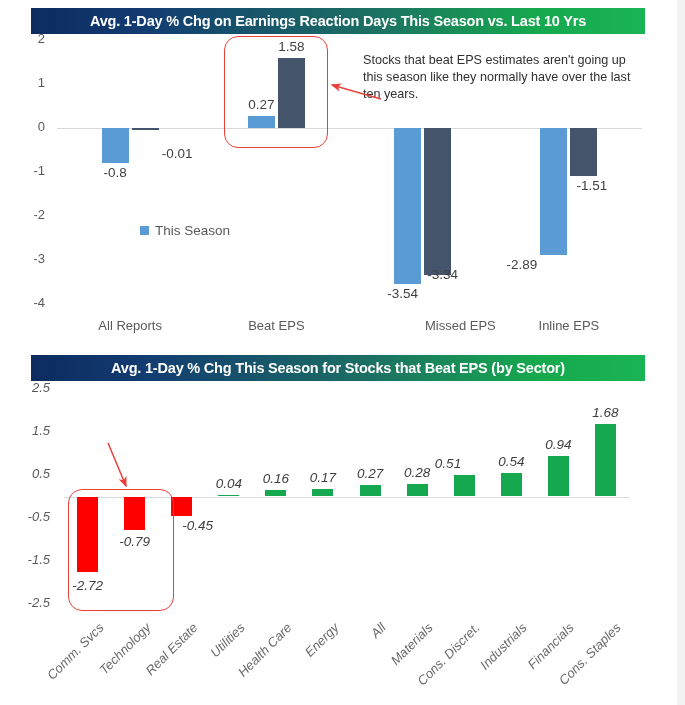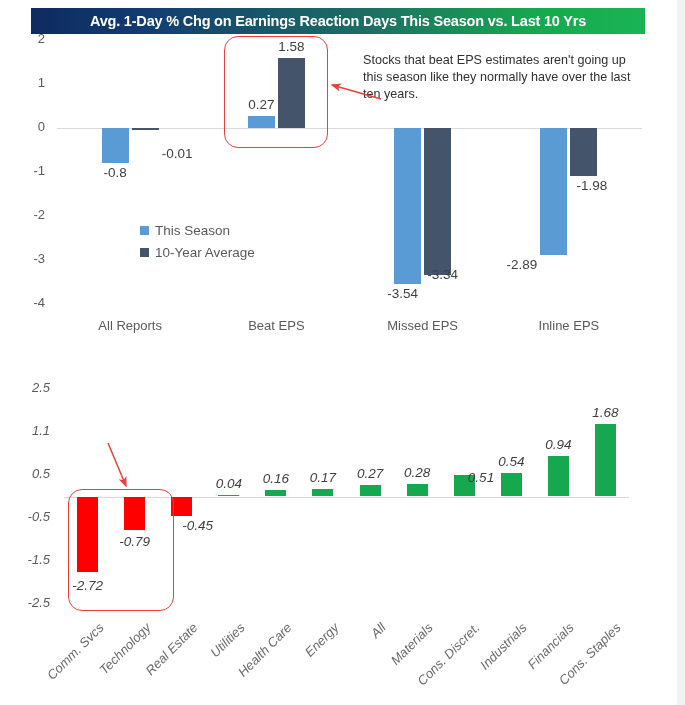--- a/index.html
+++ b/index.html
@@ -129,55 +129,53 @@
       <div class="cat-label" style="width: 146.25px; left: 57px; top: 284px;">All Reports</div>
       <div class="bar" style="left: 247.875px; top: 82.12px; width: 27px; height: 11.88px; background: rgb(91, 155, 213);"></div>
       <div class="dlabel" style="width: 56px; left: 233.375px; top: 63.12px;">0.27</div>
       <div class="bar" style="left: 277.875px; top: 24.48px; width: 27px; height: 69.52px; background: rgb(68, 84, 106);"></div>
       <div class="dlabel" style="width: 56px; left: 263.375px; top: 5.48px;">1.58</div>
       <div class="cat-label" style="width: 146.25px; left: 203.25px; top: 284px;">Beat EPS</div>
       <div class="bar" style="left: 394.125px; top: 94px; width: 27px; height: 155.76px; background: rgb(91, 155, 213);"></div>
       <div class="dlabel" style="width: 56px; left: 374.625px; top: 251.76px;">-3.54</div>
       <div class="bar" style="left: 424.125px; top: 94px; width: 27px; height: 146.96px; background: rgb(68, 84, 106);"></div>
       <div class="dlabel" style="width: 56px; left: 414.625px; top: 232.96px;">-3.34</div>
-      <div class="cat-label" style="width: 146.25px; left: 349.5px; top: 284px;">Missed EPS</div>
+      <div class="cat-label" style="width: 146.25px; left: 349.5px; top: 284px; text-align: right;">Missed EPS</div>
       <div class="bar" style="left: 540.375px; top: 94px; width: 27px; height: 127.16px; background: rgb(91, 155, 213);"></div>
       <div class="dlabel" style="width: 56px; left: 494px; top: 223.16px;">-2.89</div>
       <div class="bar" style="left: 570.375px; top: 94px; width: 27px; height: 47.52px; background: rgb(68, 84, 106);"></div>
-      <div class="dlabel" style="width: 56px; left: 563.875px; top: 143.52px;">-1.98</div>
+      <div class="dlabel" style="width: 56px; left: 563.875px; top: 143.52px;">-1.51</div>
       <div class="cat-label" style="width: 146.25px; left: 495.75px; top: 284px;">Inline EPS</div>
     </div>
 
   <div class="legend">
     <div class="legend-row">
       <span class="legend-swatch" id="sw1" style="background: rgb(91, 155, 213);"></span><span>This Season</span>
-    </div>
-    <div class="legend-row">
-      <span class="legend-swatch" id="sw2" style="background: rgb(68, 84, 106);"></span><span>10-Year Average</span>
     </div>
   </div>
 
   <div class="anno" id="anno1">Stocks that beat EPS estimates aren't going up this season like they normally have over the last ten years.</div>
 
   <div class="hi-box" id="hibox1"></div>
 
   <svg class="arrow-svg" id="arrow1" width="60" height="24" style="left:326px;top:80px;">
     <defs>
       <marker id="ah1" markerWidth="7" markerHeight="7" refX="6" refY="3.2" orient="auto">
         <path d="M0,0.4 L7,3.2 L0,6 L1.8,3.2 Z" fill="#e8413a"></path>
       </marker>
     </defs>
     <path d="M55,19 L6,5" stroke="#e8413a" stroke-width="1.5" fill="none" marker-end="url(#ah1)" transform="translate(0,0) scale(1,1)"></path>
   </svg>
 
+  <div class="title-bar" id="title2">Avg. 1-Day % Chg This Season for Stocks that Beat EPS (by Sector)</div>
 
   <div class="chart" id="chart2">
     <div class="plot" id="plot2"></div>
   <div class="axis-label" style="left: 0px; width: 50px; top: -1px;">2.5</div>
-      <div class="axis-label" style="left: 0px; width: 50px; top: 42px;">1.1</div>
+      <div class="axis-label" style="left: 0px; width: 50px; top: 42px;">1.5</div>
       <div class="axis-label" style="left: 0px; width: 50px; top: 85px;">0.5</div>
       <div class="axis-label" style="left: 0px; width: 50px; top: 128px;">-0.5</div>
       <div class="axis-label" style="left: 0px; width: 50px; top: 171px;">-1.5</div>
       <div class="axis-label" style="left: 0px; width: 50px; top: 214px;">-2.5</div>
       <div class="zeroline" style="left: 64px; width: 565px; top: 115.5px;"></div>
       <div class="bar" style="left: 77.0417px; top: 115.5px; width: 21px; height: 75.25px; background: rgb(255, 0, 0);"></div>
       <div class="dlabel" style="width: 52px; left: 61.5417px; top: 196.75px;">-2.72</div>
       <div class="rot-label" style="left: -4.45833px; width: 100px; top: 239px;">Comm. Svcs</div>
       <div class="bar" style="left: 124.125px; top: 115.5px; width: 21px; height: 33.97px; background: rgb(255, 0, 0);"></div>
       <div class="dlabel" style="width: 52px; left: 108.625px; top: 153.47px;">-0.79</div>
@@ -194,21 +192,21 @@
       <div class="bar" style="left: 312.458px; top: 108.19px; width: 21px; height: 7.31px; background: rgb(21, 168, 78);"></div>
       <div class="dlabel" style="width: 52px; left: 296.958px; top: 89.19px;">0.17</div>
       <div class="rot-label" style="left: 230.958px; width: 100px; top: 239px;">Energy</div>
       <div class="bar" style="left: 359.542px; top: 103.89px; width: 21px; height: 11.61px; background: rgb(21, 168, 78);"></div>
       <div class="dlabel" style="width: 52px; left: 344.042px; top: 84.89px;">0.27</div>
       <div class="rot-label" style="left: 278.042px; width: 100px; top: 239px;">All</div>
       <div class="bar" style="left: 406.625px; top: 103.46px; width: 21px; height: 12.04px; background: rgb(21, 168, 78);"></div>
       <div class="dlabel" style="width: 52px; left: 391.125px; top: 84.46px;">0.28</div>
       <div class="rot-label" style="left: 325.125px; width: 100px; top: 239px;">Materials</div>
       <div class="bar" style="left: 453.708px; top: 93.57px; width: 21px; height: 21.93px; background: rgb(21, 168, 78);"></div>
-      <div class="dlabel" style="width: 52px; left: 455px; top: 74.57px; margin-top: 14px;">0.51</div>
+      <div class="dlabel" style="width: 52px; left: 422px; top: 74.57px;">0.51</div>
       <div class="rot-label" style="left: 372.208px; width: 100px; top: 239px;">Cons. Discret.</div>
       <div class="bar" style="left: 500.792px; top: 92.28px; width: 21px; height: 23.22px; background: rgb(21, 168, 78);"></div>
       <div class="dlabel" style="width: 52px; left: 485.292px; top: 73.28px;">0.54</div>
       <div class="rot-label" style="left: 419.292px; width: 100px; top: 239px;">Industrials</div>
       <div class="bar" style="left: 547.875px; top: 75.08px; width: 21px; height: 40.42px; background: rgb(21, 168, 78);"></div>
       <div class="dlabel" style="width: 52px; left: 532.375px; top: 56.08px;">0.94</div>
       <div class="rot-label" style="left: 466.375px; width: 100px; top: 239px;">Financials</div>
       <div class="bar" style="left: 594.958px; top: 43.26px; width: 21px; height: 72.24px; background: rgb(21, 168, 78);"></div>
       <div class="dlabel" style="width: 52px; left: 579.458px; top: 24.26px;">1.68</div>
       <div class="rot-label" style="left: 513.458px; width: 100px; top: 239px;">Cons. Staples</div>

